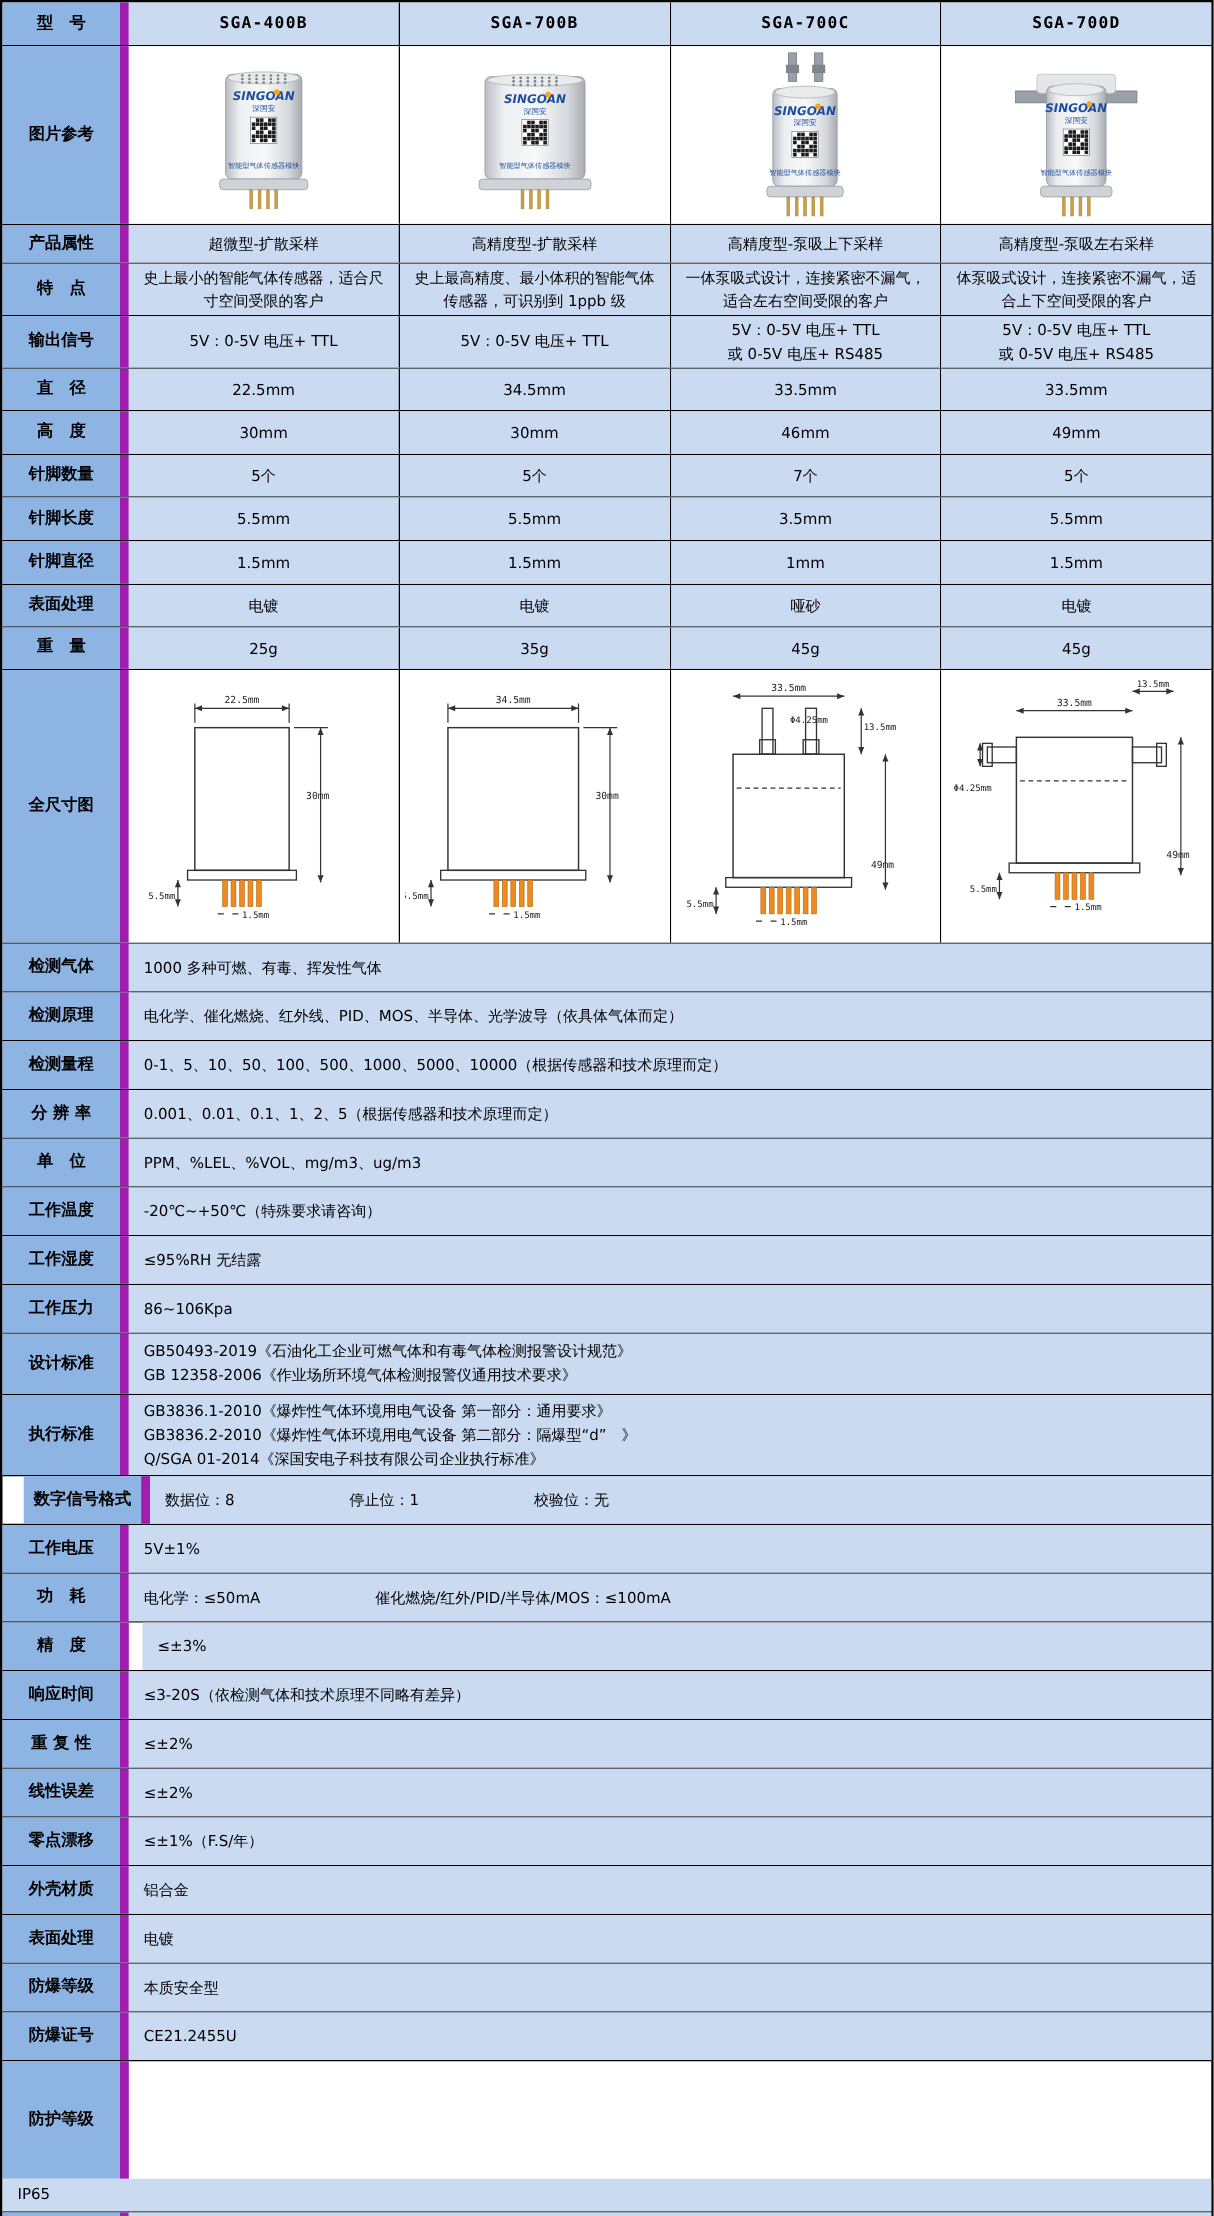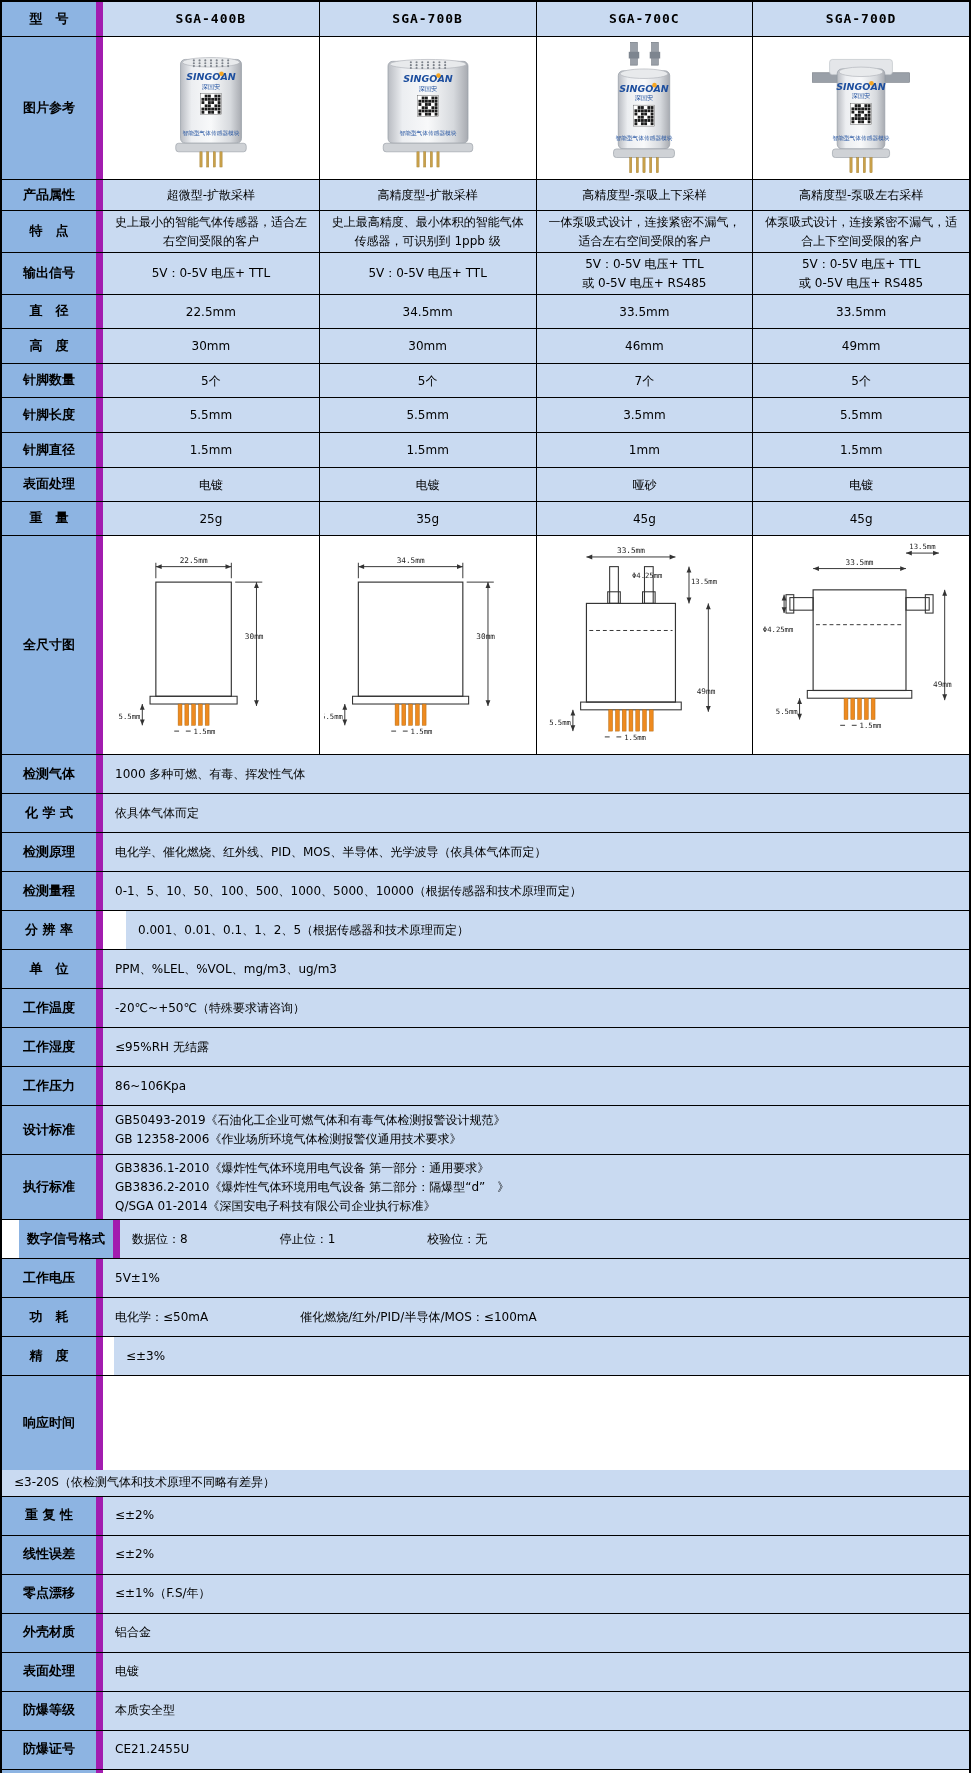--- a/index.html
+++ b/index.html
@@ -320,21 +320,21 @@
       <div class="vcell">
         <div>高精度型-泵吸上下采样</div>
       </div>
       <div class="vcell">
         <div>高精度型-泵吸左右采样</div>
       </div>
     </div>
     <div class="trow" style="min-height: 40px;">
       <div class="hcell">特　点</div>
       <div class="vcell">
-        <div>史上最小的智能气体传感器，适合左右空间受限的客户</div>
+        <div>史上最小的智能气体传感器，适合尺寸空间受限的客户</div>
       </div>
       <div class="vcell">
         <div>史上最高精度、最小体积的智能气体传感器，可识别到 1ppb 级</div>
       </div>
       <div class="vcell">
         <div>一体泵吸式设计，连接紧密不漏气，适合左右空间受限的客户</div>
       </div>
       <div class="vcell">
         <div>体泵吸式设计，连接紧密不漏气，适合上下空间受限的客户</div>
       </div>
@@ -601,44 +601,36 @@
     </div>
     <div class="trow" style="min-height: 38px;">
       <div class="hcell">检测气体</div>
       <div class="fullcell">
         <div class="segline">
           <span>1000 多种可燃、有毒、挥发性气体</span>
         </div>
       </div>
     </div>
     <div class="trow" style="min-height: 38px;">
-      <div class="hcell">化 学 式</div>
-      <div class="fullcell">
-        <div class="segline">
-          <span>依具体气体而定</span>
-        </div>
-      </div>
-    </div>
-    <div class="trow" style="min-height: 38px;">
       <div class="hcell">检测原理</div>
       <div class="fullcell">
         <div class="segline">
           <span>电化学、催化燃烧、红外线、PID、MOS、半导体、光学波导（依具体气体而定）</span>
         </div>
       </div>
     </div>
     <div class="trow" style="min-height: 38px;">
       <div class="hcell">检测量程</div>
       <div class="fullcell">
         <div class="segline">
           <span>0-1、5、10、50、100、500、1000、5000、10000（根据传感器和技术原理而定）</span>
         </div>
       </div>
     </div>
-    <div class="trow" style="min-height: 38px; gap: 23px;">
+    <div class="trow" style="min-height: 38px;">
       <div class="hcell">分 辨 率</div>
       <div class="fullcell">
         <div class="segline">
           <span>0.001、0.01、0.1、1、2、5（根据传感器和技术原理而定）</span>
         </div>
       </div>
     </div>
     <div class="trow" style="min-height: 38px;">
       <div class="hcell">单　位</div>
       <div class="fullcell">
@@ -714,21 +706,21 @@
       </div>
     </div>
     <div class="trow" style="min-height: 38px; gap: 11px;">
       <div class="hcell">精　度</div>
       <div class="fullcell">
         <div class="segline">
           <span>≤±3%</span>
         </div>
       </div>
     </div>
-    <div class="trow" style="min-height: 38px; flex-direction: column;">
+    <div class="trow" style="min-height: 38px;">
       <div class="hcell">响应时间</div>
       <div class="fullcell">
         <div class="segline">
           <span>≤3-20S（依检测气体和技术原理不同略有差异）</span>
         </div>
       </div>
     </div>
     <div class="trow" style="min-height: 38px;">
       <div class="hcell">重 复 性</div>
       <div class="fullcell">

